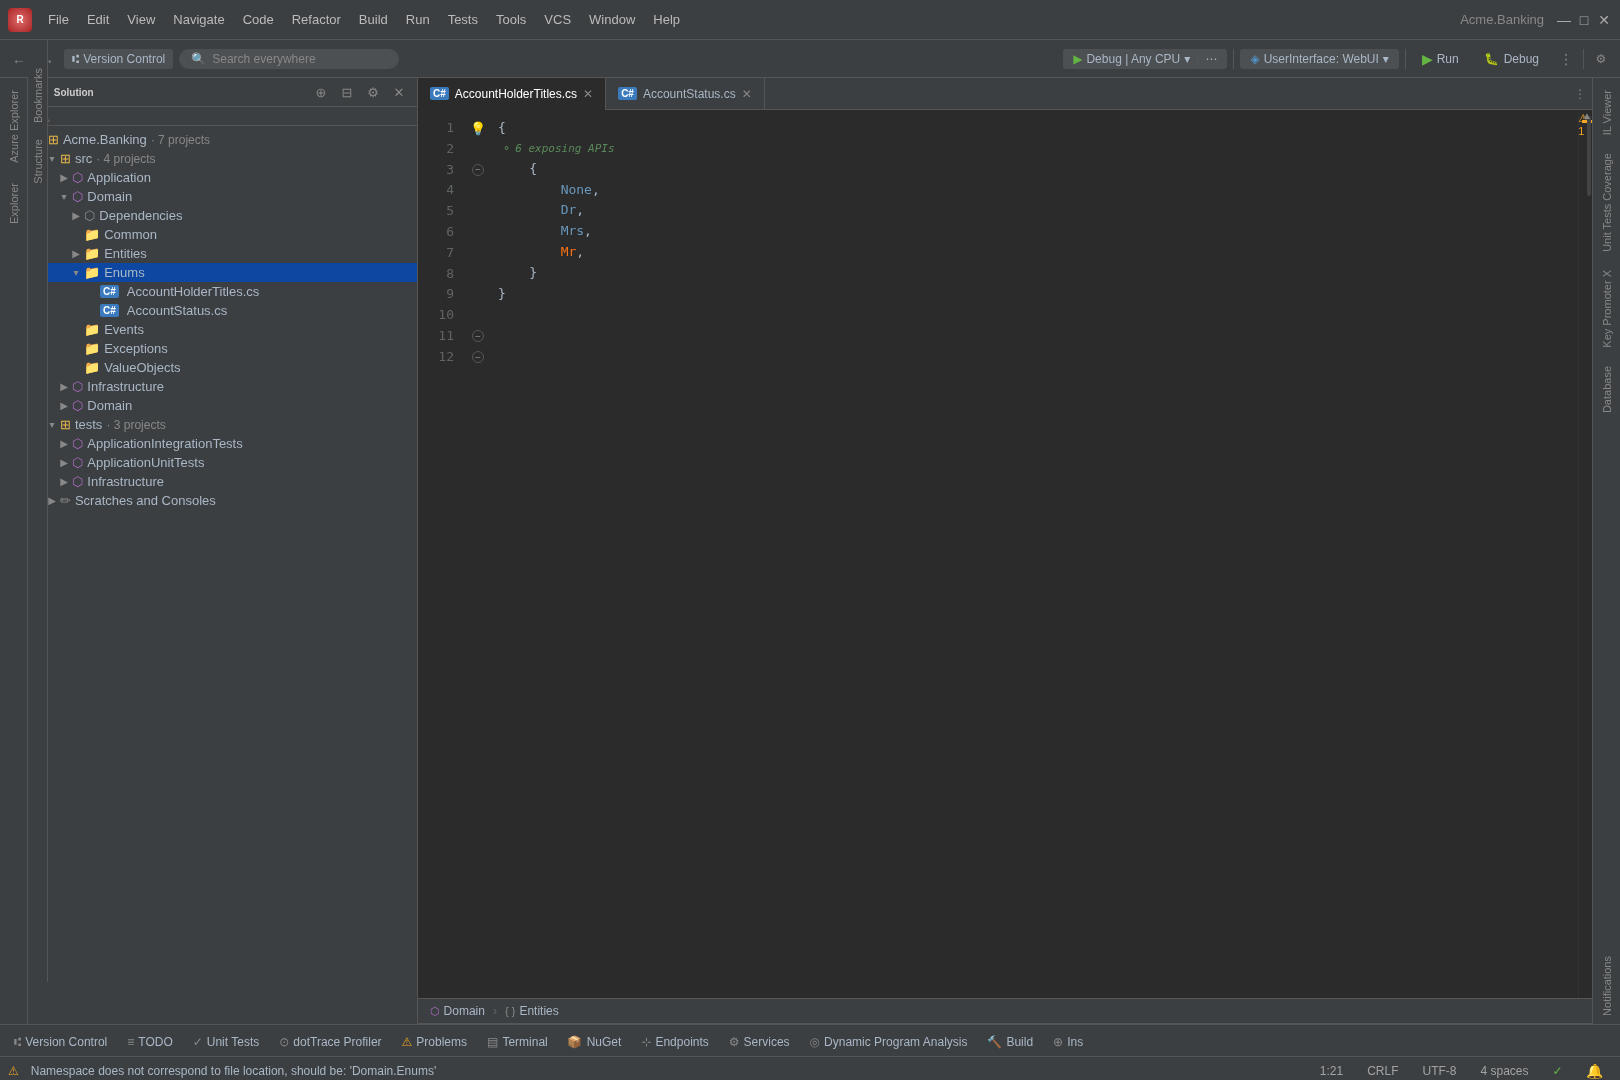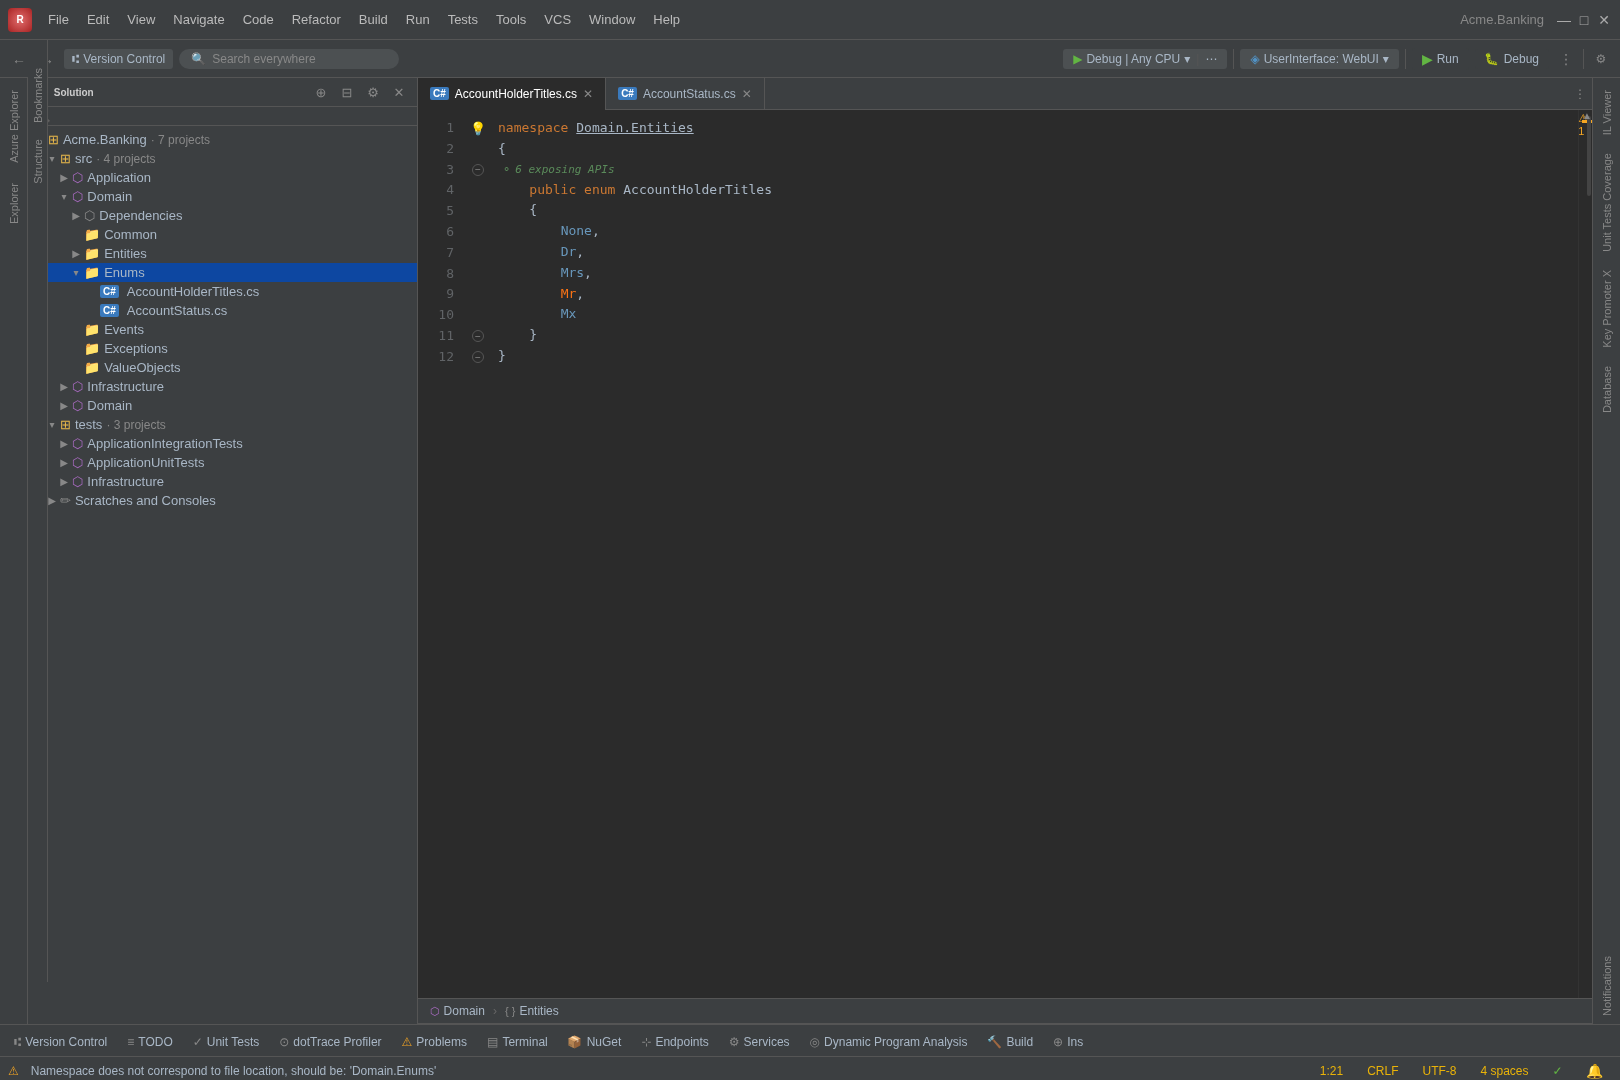--- a/index.html
+++ b/index.html
@@ -74,21 +74,21 @@
     #right-panel { width: 28px; background: #3c3f41; border-left: 1px solid #555; display: flex; flex-direction: column; align-items: center; padding-top: 4px; gap: 2px; }
     .right-tab { writing-mode: vertical-rl; transform: rotate(180deg); padding: 8px 4px; color: #888; font-size: 11px; cursor: pointer; white-space: nowrap; }
 
     
     #breadcrumb { height: 26px; background: #3c3f41; border-top: 1px solid #555; border-bottom: 1px solid #555; display: flex; align-items: center; padding: 0 12px; gap: 8px; font-size: 12px; }
     .bc-item { display: flex; align-items: center; gap: 4px; color: #a9b7c6; cursor: pointer; }
     .bc-sep { color: #666; }
 
     
     #status-bar { height: 28px; background: #3c3f41; border-top: 1px solid #555; display: flex; align-items: center; padding: 0 8px; font-size: 12px; gap: 8px; overflow: hidden; }
-    .status-item { display: flex; align-items: center; gap: 4px; padding: 2px 8px; color: #eab308; cursor: pointer; border-radius: 3px; white-space: nowrap; }
+    .status-item { display: flex; align-items: center; gap: 4px; padding: 2px 8px; color: #a3a3a3; cursor: pointer; border-radius: 3px; white-space: nowrap; }
 
     
     #bottom-bar { height: 32px; background: #2b2b2b; border-top: 1px solid #555; display: flex; align-items: center; padding: 0 8px; font-size: 12px; gap: 0; overflow: hidden; }
     .bottom-item { display: flex; align-items: center; gap: 4px; padding: 4px 10px; color: #a9b7c6; cursor: pointer; border-top: 2px solid transparent; }
 
     
     #bookmarks-sidebar { width: 28px; background: #3c3f41; border-right: 1px solid #555; display: flex; flex-direction: column; align-items: center; padding-top: 20px; }
     .bm-item { writing-mode: vertical-rl; transform: rotate(180deg); padding: 8px 4px; color: #888; font-size: 11px; cursor: pointer; white-space: nowrap; }
 
     
@@ -379,43 +379,40 @@
         <div style="height:20.8px; display:flex; align-items:center; justify-content:center;">
           <span style="color:#888; font-size:10px; border:1px solid #555; border-radius:50%; width:12px; height:12px; display:flex; align-items:center; justify-content:center;">−</span>
         </div>
         <div style="height:20.8px; display:flex; align-items:center; justify-content:center;">
           <span style="color:#888; font-size:10px; border:1px solid #555; border-radius:50%; width:12px; height:12px; display:flex; align-items:center; justify-content:center;">−</span>
         </div>
       </div>
 
       <div id="code-content" style="flex:1; padding: 8px 0 8px 8px; font-family: Consolas, monospace; font-size:13px; line-height:1.6; overflow:auto;">
 
-        <div class="code-line"><span class="namespace-kw">namespace</span> <span class="namespace-val">Domain.Entities</span></div>
 
         <div class="code-line">{</div>
 
         <div style="height:20px; display:flex; align-items:center; padding-left:4px;">
           <span style="color:#5a8a5a; font-size:11px; margin-right:4px;">⚬</span>
           <span style="color:#5a8a5a; font-size:11px; font-style:italic;">6 exposing APIs</span>
         </div>
 
-        <div class="code-line">    <span class="kw">public</span> <span class="kw">enum</span> <span style="color:#a9b7c6;">AccountHolderTitles</span></div>
 
         <div class="code-line">    {</div>
 
         <div class="code-line">        <span style="color:#6897bb;">None</span>,</div>
 
         <div class="code-line">        <span style="color:#6897bb;">Dr</span>,</div>
 
         <div class="code-line">        <span style="color:#6897bb;">Mrs</span>,</div>
 
 
         <div class="code-line">        <span style="color:#f97316;">Mr</span>,</div>
 
-        <div class="code-line">        <span style="color:#6897bb;">Mx</span></div>
 
         <div class="code-line">    }</div>
 
         <div class="code-line">}</div>
       </div>
 
       <div style="width:14px; background:#2b2b2b; position:relative; border-left:1px solid #333;">
         <div style="width:100%; height:100%; position:relative;">
           <div style="position:absolute; top:10px; right:0; width:10px; height:3px; background:#f5a623;"></div>
 

